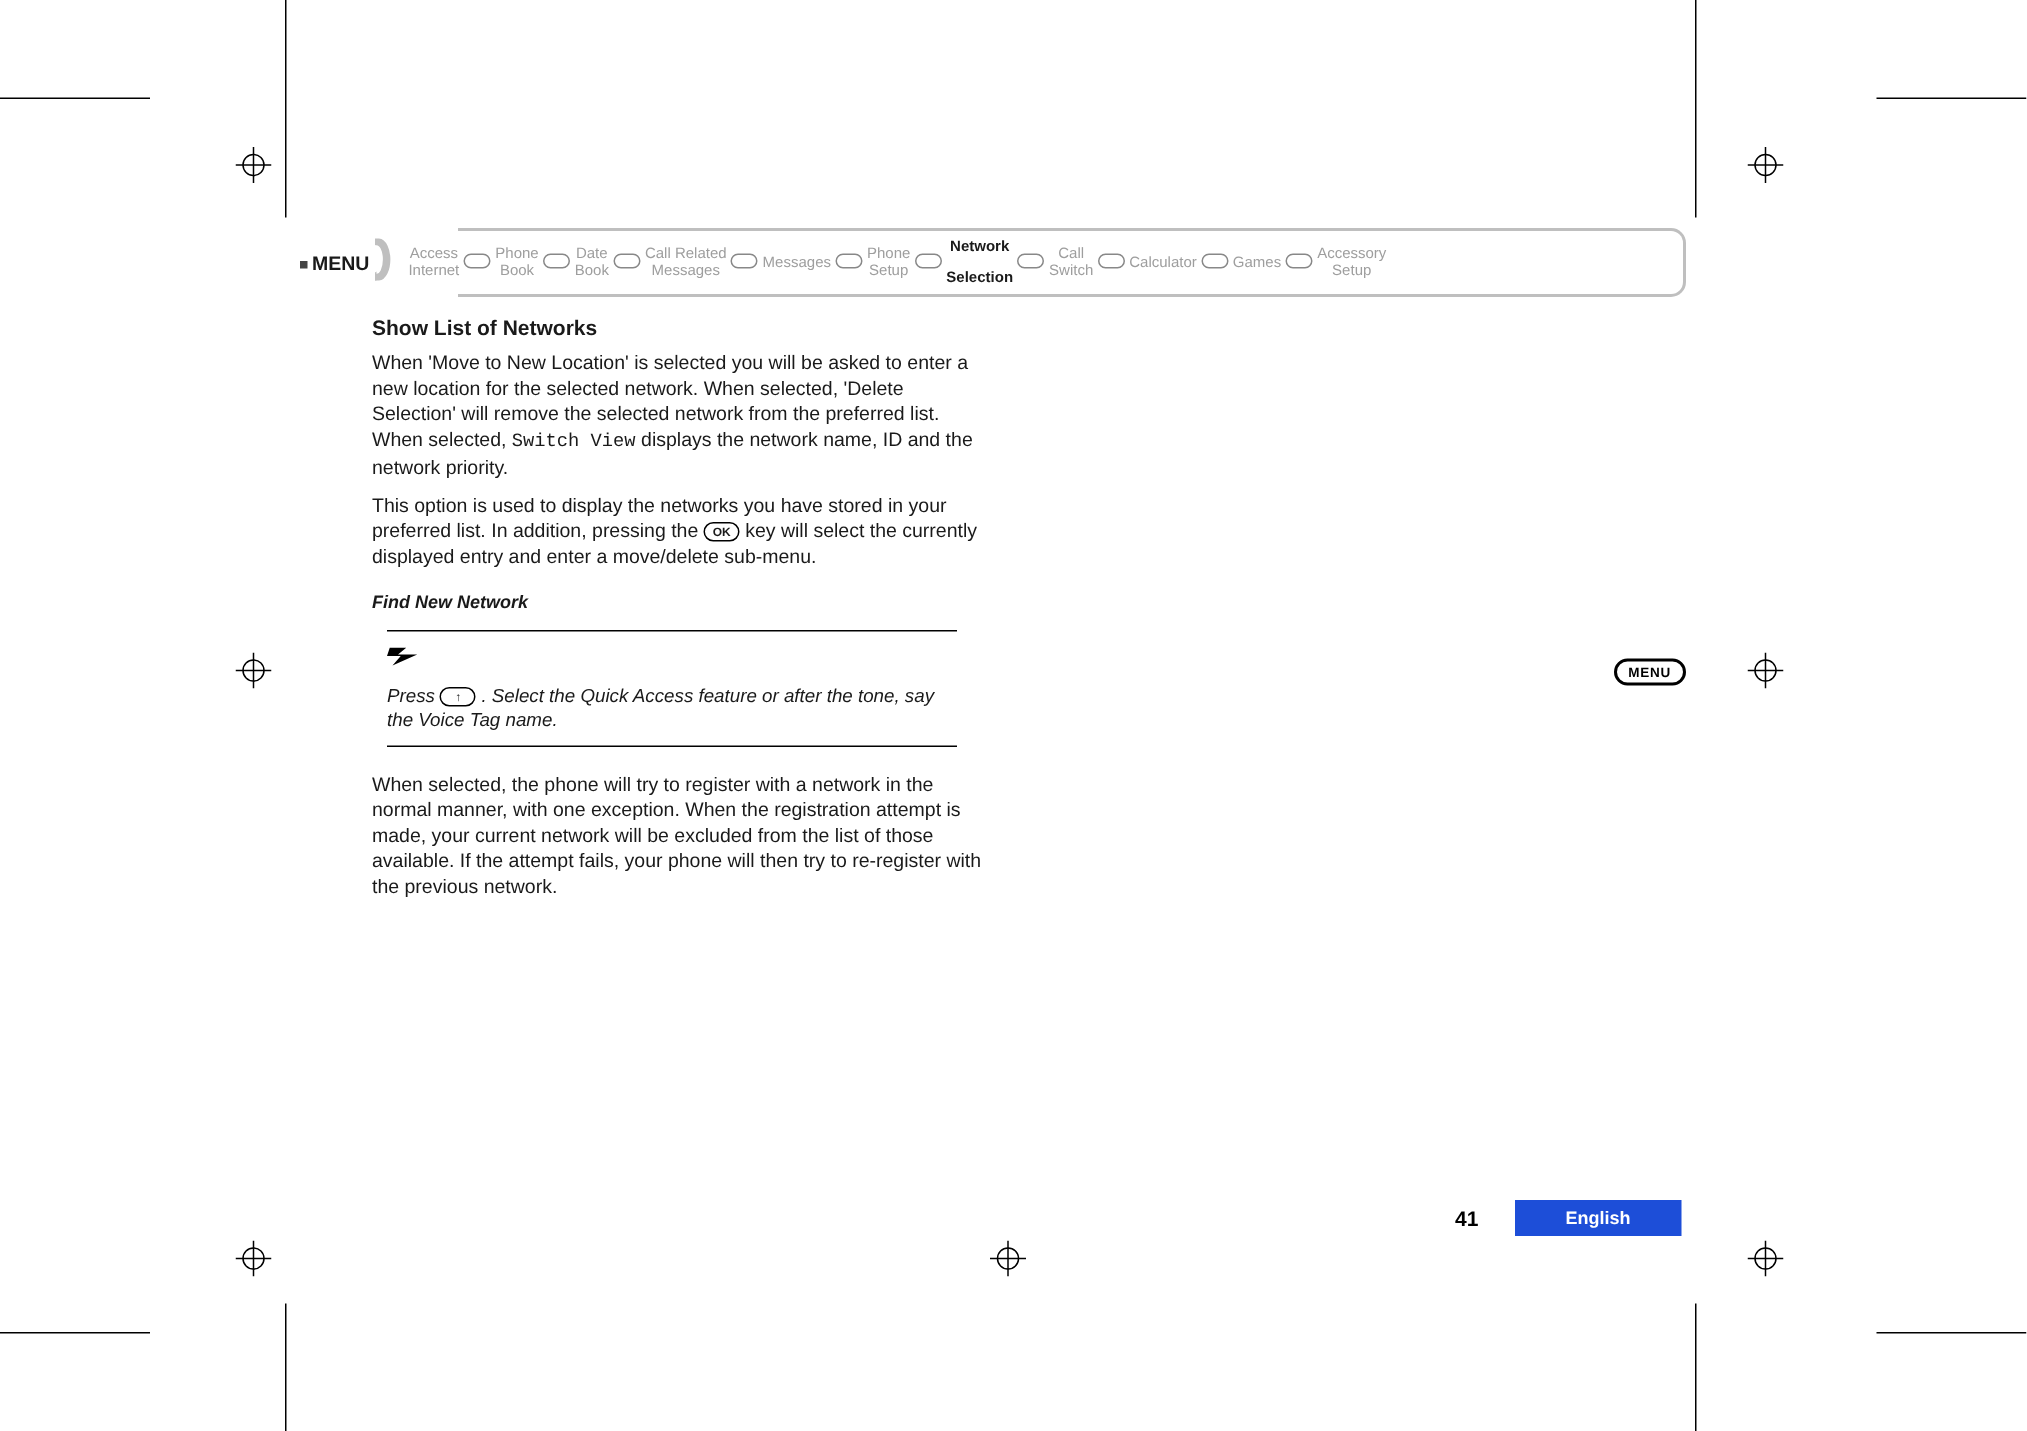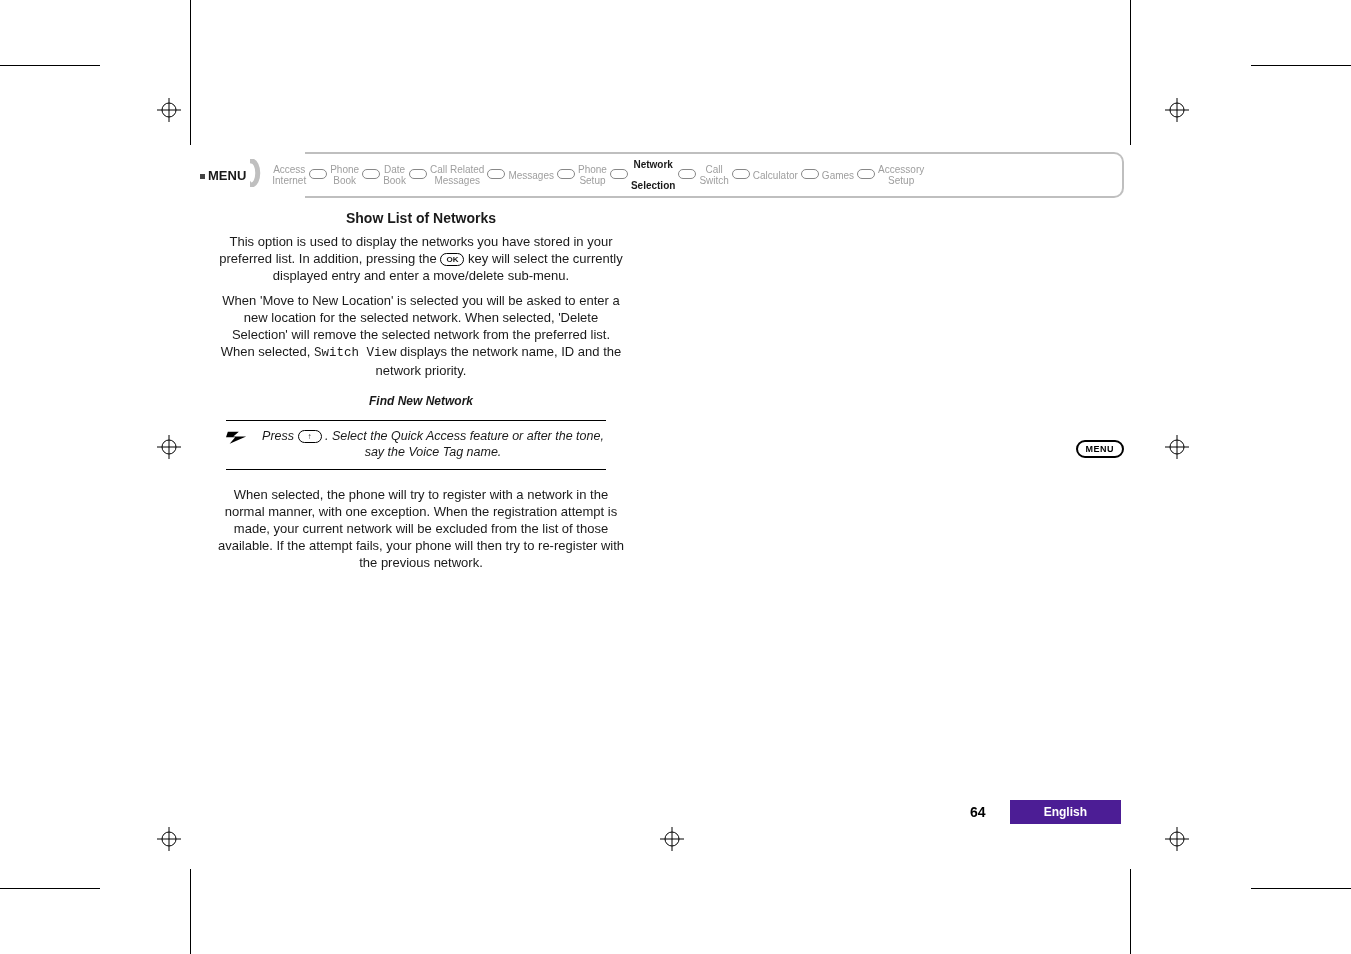--- a/index.html
+++ b/index.html
@@ -89,26 +89,25 @@
     padding: 0 1px;
   }
   .pill {
     display:inline-flex;align-items:center;justify-content:center;
     width:18px;height:10px;border:1.2px solid #888;border-radius:6px;
   }
 
   .content {
     position: absolute;
     top: 210px;
-    left: 216px;
+    left: 248px;
     width: 410px;
     font-size: 13px;
     line-height: 17px;
     color: #1a1a1a;
-    text-align: center;
   }
   .heading-bold {
     font-weight: 800;
     font-size: 14px;
     margin-bottom: 6px;
   }
   .para { margin-bottom: 8px; }
   .heading-italic {
     font-style: italic;
     font-weight: 800;
@@ -124,20 +123,21 @@
   }
   .tip-box {
     border-top: 1px solid #000;
     border-bottom: 1px solid #000;
     padding: 7px 0 9px 0;
     display: flex;
     gap: 12px;
     margin-bottom: 16px;
     margin-left: 10px;
     width: 380px;
+    flex-direction: column;
   }
   .tip-icon {
     flex: 0 0 auto;
     width: 22px; height: 14px;
     margin-top: 2px;
   }
   .tip-text { font-style: italic; font-size: 12.5px; line-height: 16px; }
 
   .side-menu-badge {
     position: absolute;
@@ -156,21 +156,21 @@
     top: 800px;
     left: 232px;
     right: 230px;
     display: flex;
     justify-content: flex-end;
     align-items: center;
     gap: 24px;
   }
   .page-num { font-weight: 800; font-size: 14px; }
   .lang-box {
-    background: #4c1d95; color: #fff;
+    background: #1d4ed8; color: #fff;
     font-weight: 700; font-size: 12px;
     padding: 5px 34px;
   }
 </style>
 </head>
 <body>
 
 <div class="trim-line-v-left"></div>
 <div class="trim-line-v-left2"></div>
 <div class="trim-line-v-right"></div>
@@ -275,28 +275,28 @@
   <span class="crumb-sep"><span class="pill"></span></span>
   <div class="crumb">
       <span>Accessory</span>
       <span>Setup</span>
     </div>
 </div>
 
 <div class="content">
   <div class="heading-bold">Show List of Networks</div>
   <p class="para">
+    <span>When 'Move to New Location' is selected you will be asked to enter a new location for the selected network. When selected, 'Delete Selection' will remove the selected network from the preferred list. When selected, </span>
+    <span class="code">Switch View</span>
+    <span> displays the network name, ID and the network priority.</span>
+  </p>
+  <p class="para">
     <span>This option is used to display the networks you have stored in your preferred list. In addition, pressing the </span>
     <span class="key-pill">OK</span>
     <span> key will select the currently displayed entry and enter a move/delete sub-menu.</span>
-  </p>
-  <p class="para">
-    <span>When 'Move to New Location' is selected you will be asked to enter a new location for the selected network. When selected, 'Delete Selection' will remove the selected network from the preferred list. When selected, </span>
-    <span class="code">Switch View</span>
-    <span> displays the network name, ID and the network priority.</span>
   </p>
 
   <div class="heading-italic">Find New Network</div>
 
   <div class="tip-box">
     <span class="tip-icon">
       <svg viewBox="0 0 24 16">
           <polygon points="2,2 14,2 8,7 22,7 4,15 10,8 0,8" fill="#000"></polygon>
         </svg>
     </span>
@@ -308,15 +308,15 @@
   </div>
 
   <p class="para">When selected, the phone will try to register with a network in the normal manner, with one exception. When the registration attempt is made, your current network will be excluded from the list of those available. If the attempt fails, your phone will then try to re-register with the previous network.</p>
 </div>
 
 <div class="side-menu-badge">
   <span class="menu-oval">MENU</span>
 </div>
 
 <div class="footer">
-  <span class="page-num">64</span>
+  <span class="page-num">41</span>
   <span class="lang-box">English</span>
 </div>
 
 </body></html>

